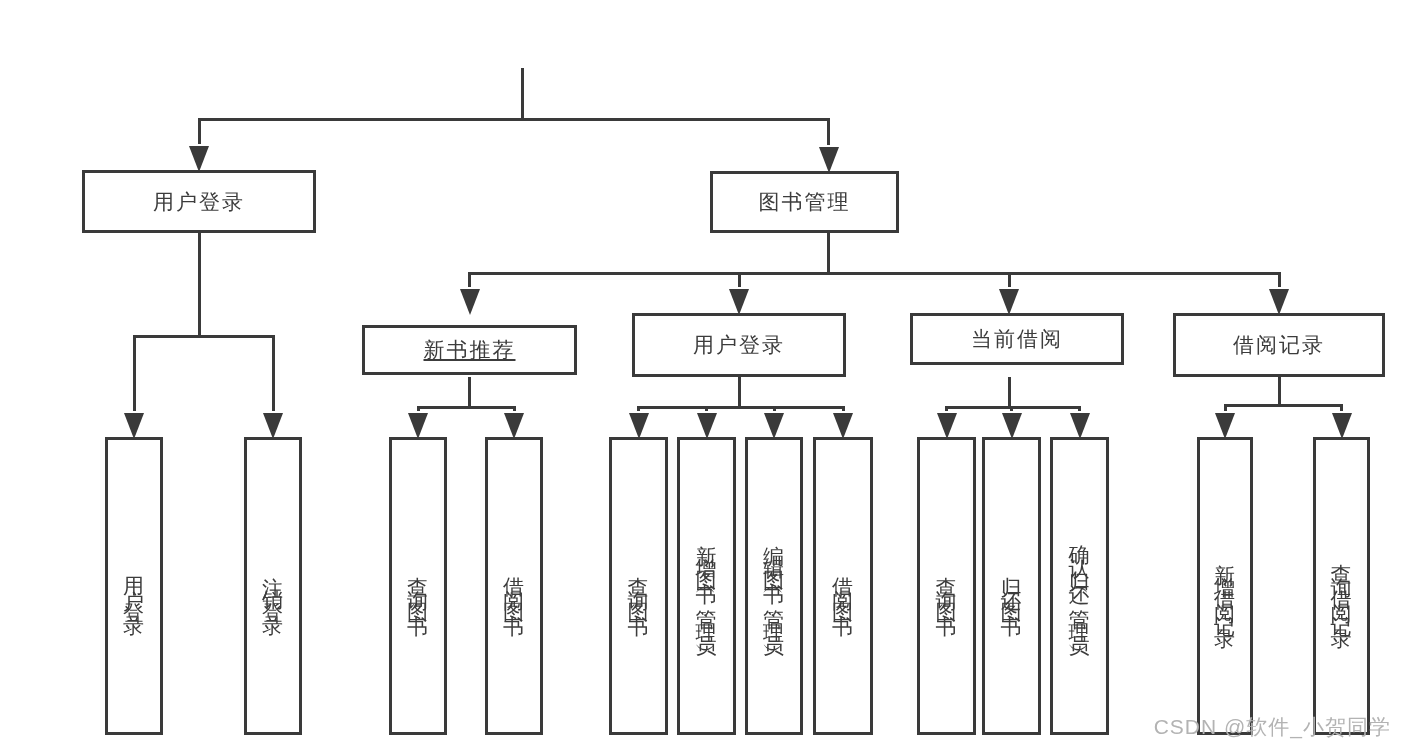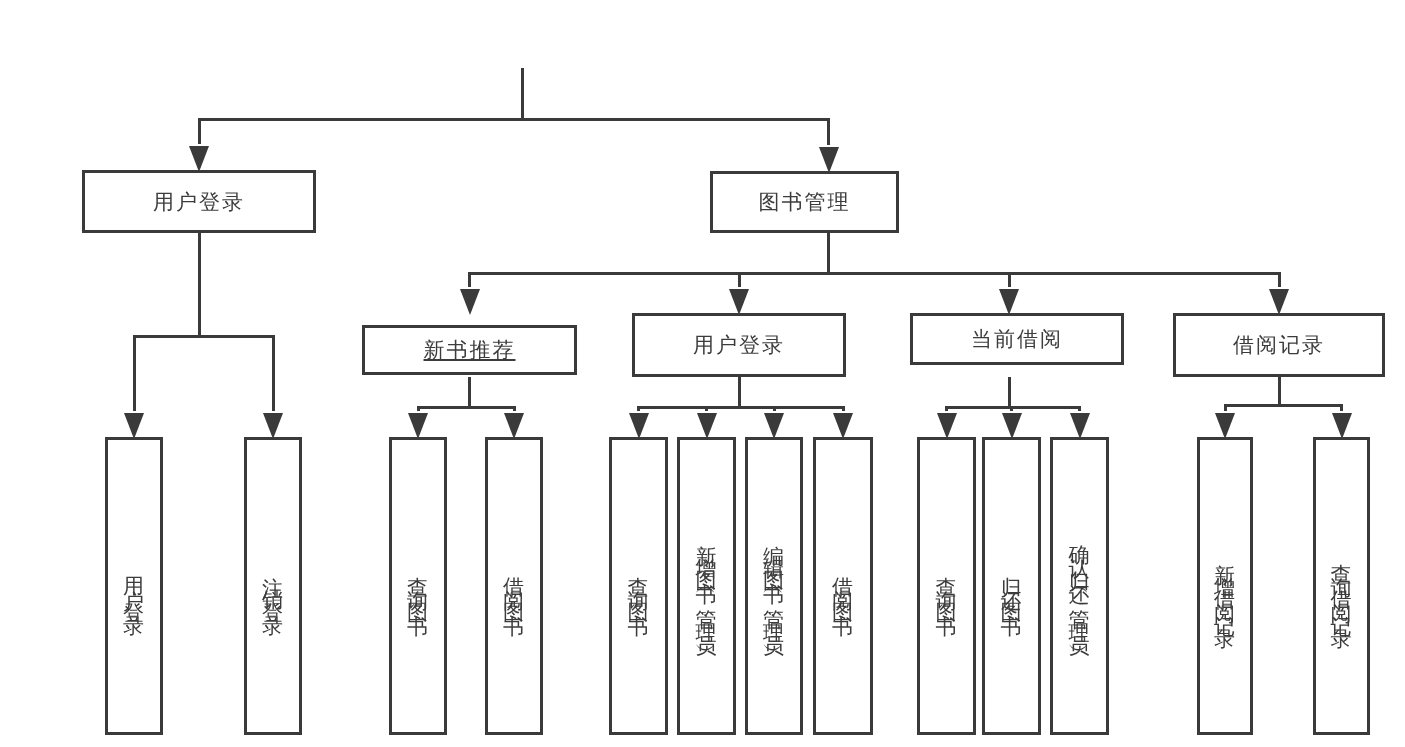--- a/index.html
+++ b/index.html
@@ -57,20 +57,21 @@
     letter-spacing: 1px;
     color: #b3b3b3;
     z-index: 5;
     white-space: nowrap;
   }
 </style>
 </head>
 <body>
 
 <div id="canvas">
+  <div id="watermark">CSDN @软件_小贺同学</div>
     <div class="line" style="left: 520.5px; top: 68px; width: 3px; height: 51px;"></div>
     <div class="line" style="left: 197.5px; top: 117.5px; width: 632.5px; height: 3px;"></div>
     <div class="line" style="left: 197.5px; top: 119px; width: 3px; height: 25px;"></div>
     <div class="arrow" style="left: 189px; top: 146px;"></div>
     <div class="node horizontal" style="left: 82px; top: 170px; width: 234px; height: 63px;">
       <span class="label">用户登录</span>
     </div>
     <div class="line" style="left: 197.5px; top: 233px; width: 3px; height: 103px;"></div>
     <div class="line" style="left: 132.5px; top: 334.5px; width: 142px; height: 3px;"></div>
     <div class="line" style="left: 132.5px; top: 336px; width: 3px; height: 75px;"></div>

